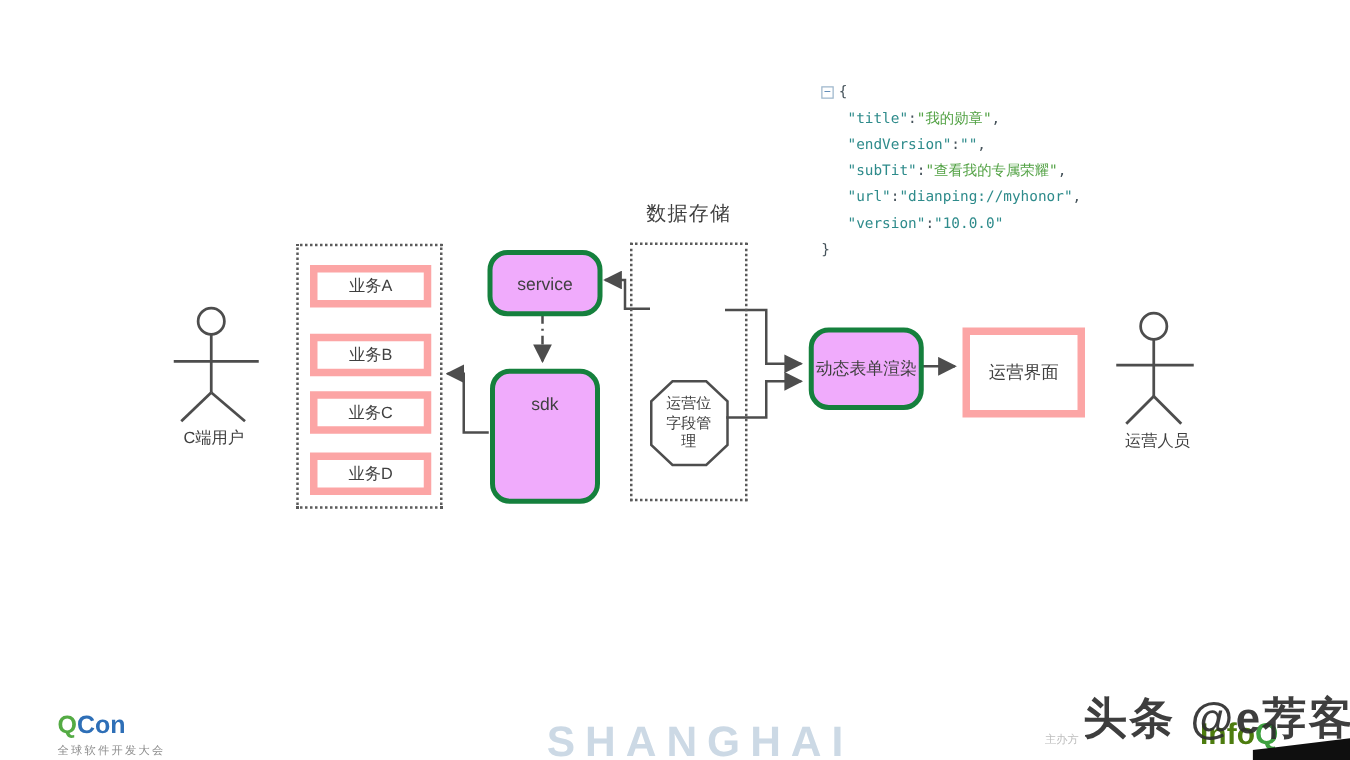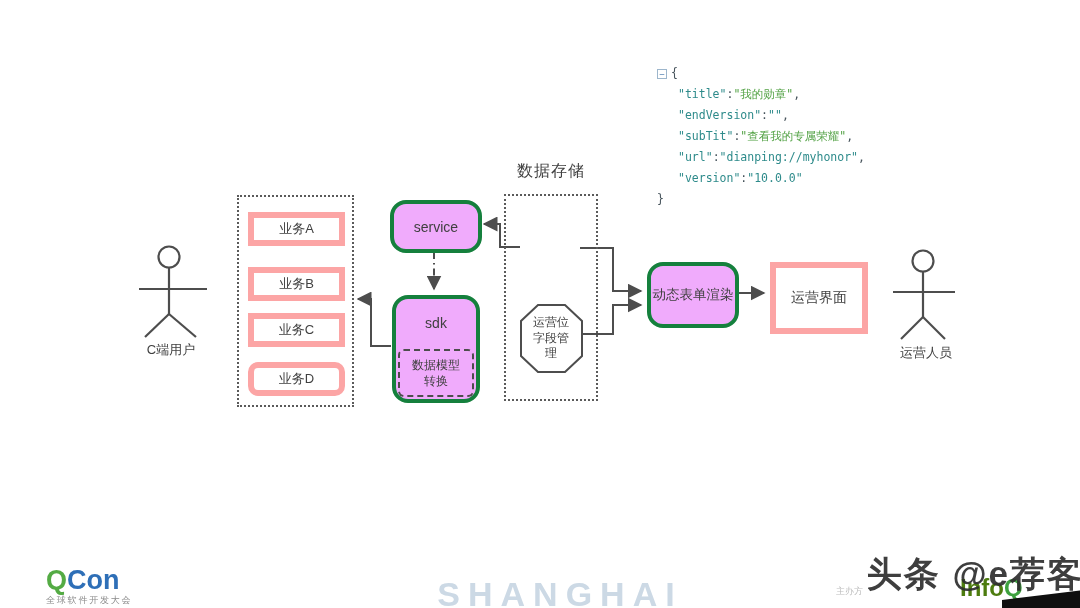--- a/index.html
+++ b/index.html
@@ -29,21 +29,21 @@
   .code-row.ind{padding-left:21px;}
   .collapse-ic{display:inline-flex;align-items:center;justify-content:center;width:10px;height:10px;
                border:1px solid #9db6cc;color:#5b87b5;font-size:9px;line-height:8px;margin-right:4px;
                box-sizing:border-box;background:#fff;}
   .tk-k{color:#2e8b8b;}
   .tk-g{color:#53a245;}
   .tk-p{color:#45525a;}
 
   
   .qcon{position:absolute;left:46px;top:567px;}
-  .qcon-word{font-size:27px;font-weight:800;line-height:26px;letter-spacing:0px;}
+  .qcon-word{font-size:20px;font-weight:800;line-height:26px;letter-spacing:0px;}
   .qcon-q{color:#54ab44;}
   .qcon-con{color:#2e6fb7;}
   .qcon-sub{font-size:9px;color:#8c8c8c;letter-spacing:1.8px;margin-top:1px;}
   .shanghai{position:absolute;left:420px;top:575px;width:280px;text-align:center;
             font-size:34px;font-weight:800;letter-spacing:8px;color:#ccd9e5;}
   .organizer{position:absolute;left:836px;top:585px;font-size:9px;color:#bdbdbd;}
   .geekbang{position:absolute;left:861px;top:610px;}
   .gb-name{font-size:16px;font-weight:bold;color:#2b2b2b;line-height:15px;}
   .gb-red{color:#e02d2d;}
   .gb-sub{font-size:8px;color:#999;letter-spacing:1.5px;margin-top:1px;}
@@ -95,30 +95,27 @@
     </g>
   </svg>
 
   <div class="diagram-label" style="left:121px;top:341px;width:100px;">C端用户</div>
   <div class="diagram-label" style="left:876px;top:344px;width:100px;">运营人员</div>
 
   <div class="dotted-box" style="left:237px;top:195px;width:113px;height:208px;">
     <div class="rect-box ctr" style="left:9px;top:15px;width:85px;height:22px;">业务A</div>
     <div class="rect-box ctr" style="left:9px;top:70px;width:85px;height:22px;">业务B</div>
     <div class="rect-box ctr" style="left:9px;top:116px;width:85px;height:22px;">业务C</div>
-    <div class="rect-box ctr" style="left:9px;top:165px;width:85px;height:22px;border-radius:10px;">业务D</div>
+    <div class="rect-box ctr" style="left:9px;top:165px;width:85px;height:22px;">业务D</div>
   </div>
 
   <div class="round-box ctr" style="left:390px;top:200px;width:84px;height:45px;">service</div>
 
   <div class="round-box" style="left:392px;top:295px;width:80px;height:100px;">
     <div class="sdk-label">sdk</div>
-    <div class="sdk-sub">
-      <span class="sdk-sub-inner">数据模型转换</span>
-    </div>
   </div>
 
   <div class="storage-title" style="left:505px;top:161px;width:92px;">数据存储</div>
   <div class="dotted-box" style="left:504px;top:194px;width:90px;height:203px;"></div>
   <div class="oct-text" style="left:531px;top:315px;width:40px;">运营位字段管理</div>
 
   <div class="round-box ctr" style="left:647px;top:262px;width:84px;height:58px;font-size:13.5px;">动态表单渲染</div>
   <div class="rect-box ctr" style="left:770px;top:262px;width:86px;height:60px;font-size:14px;">运营界面</div>
 
   <div class="code-block">

